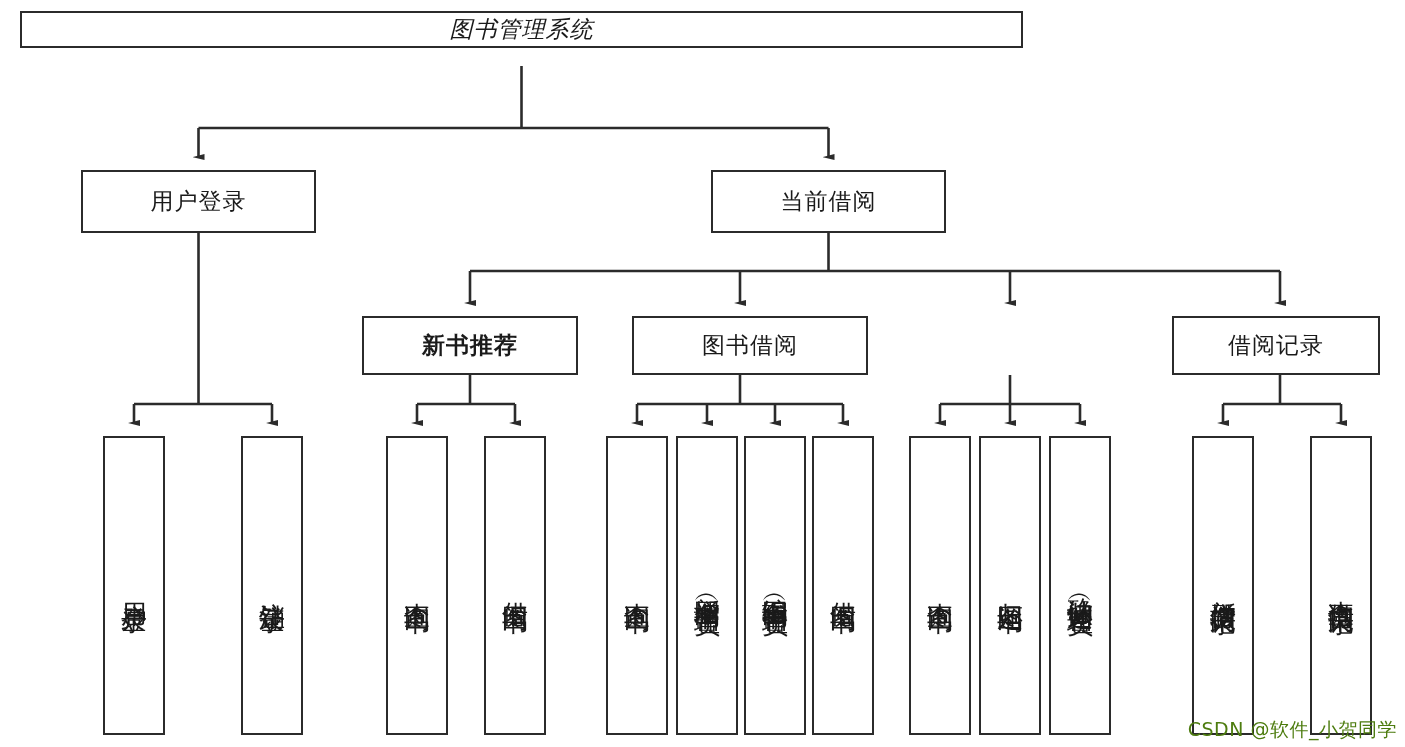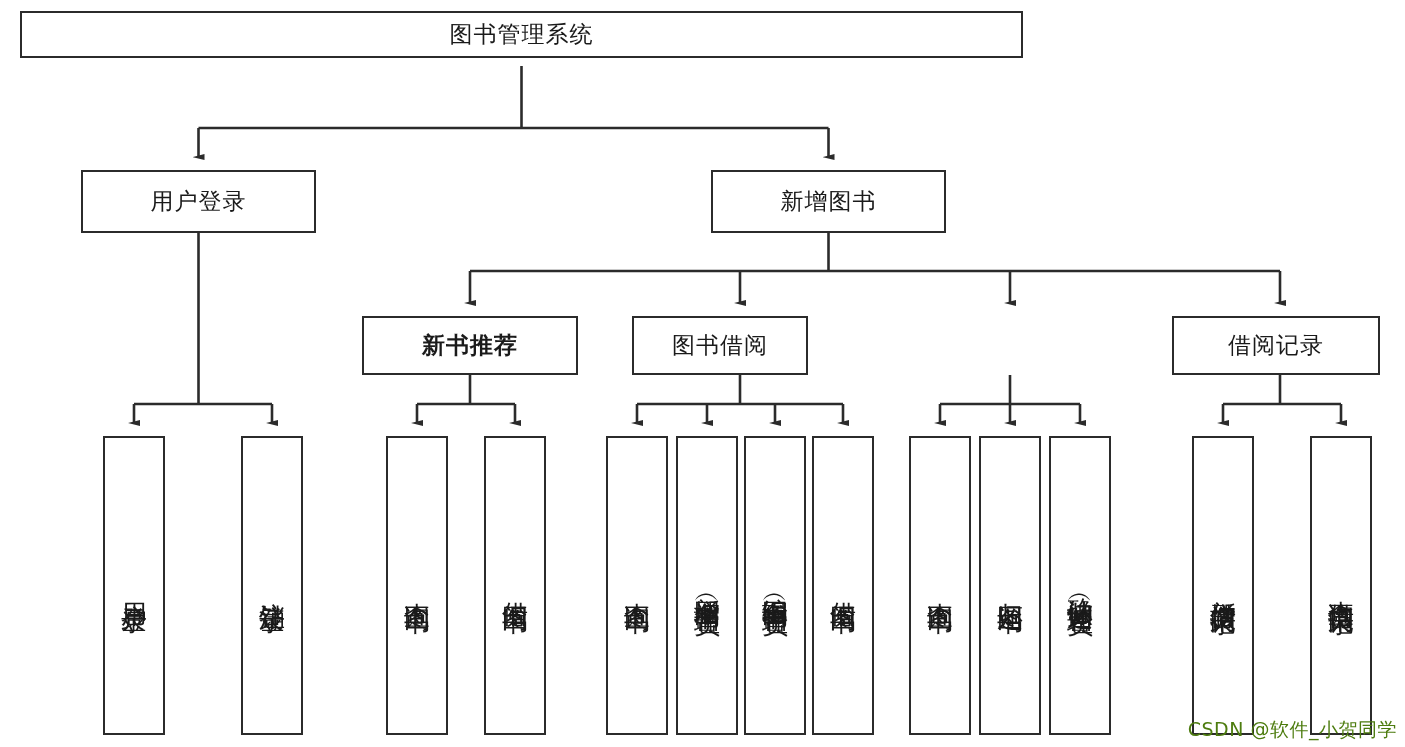--- a/index.html
+++ b/index.html
@@ -116,35 +116,35 @@
         <path d="M 940 404 L 940 423" marker-end="url(#arw)"></path>
         <path d="M 1010 404 L 1010 423" marker-end="url(#arw)"></path>
         <path d="M 1080 404 L 1080 423" marker-end="url(#arw)"></path>
         <path d="M 1280 375 L 1280 404"></path>
         <path d="M 1223 404 L 1341 404"></path>
         <path d="M 1223 404 L 1223 423" marker-end="url(#arw)"></path>
         <path d="M 1341 404 L 1341 423" marker-end="url(#arw)"></path>
       </g>
   </svg>
 
-  <div class="node level0" style="left: 20px; top: 11px; width: 1003px; height: 47px;">
+  <div class="node level0" style="left: 20px; top: 11px; width: 1003px; height: 37px; font-style: italic;">
     <span>图书管理系统</span>
   </div>
 
   <div class="node level1" style="left: 81px; top: 170px; width: 235px; height: 63px;">
     <span>用户登录</span>
   </div>
   <div class="node level1" style="left: 711px; top: 170px; width: 235px; height: 63px;">
-    <span>新增图书</span>
+    <span>当前借阅</span>
   </div>
 
   <div class="node level2" style="left: 362px; top: 316px; width: 216px; height: 59px; font-weight: bold;">
     <span>新书推荐</span>
   </div>
-  <div class="node level2" style="left: 632px; top: 316px; width: 176px; height: 59px;">
+  <div class="node level2" style="left: 632px; top: 316px; width: 236px; height: 59px;">
     <span>图书借阅</span>
   </div>
   <div class="node level2" style="left: 1172px; top: 316px; width: 208px; height: 59px;">
     <span>借阅记录</span>
   </div>
 
   <div class="leaf" style="left: 103px; top: 436px; width: 62px; height: 299px;">
     <span class="vtext">用户登录</span>
   </div>
   <div class="leaf" style="left: 241px; top: 436px; width: 62px; height: 299px;">

